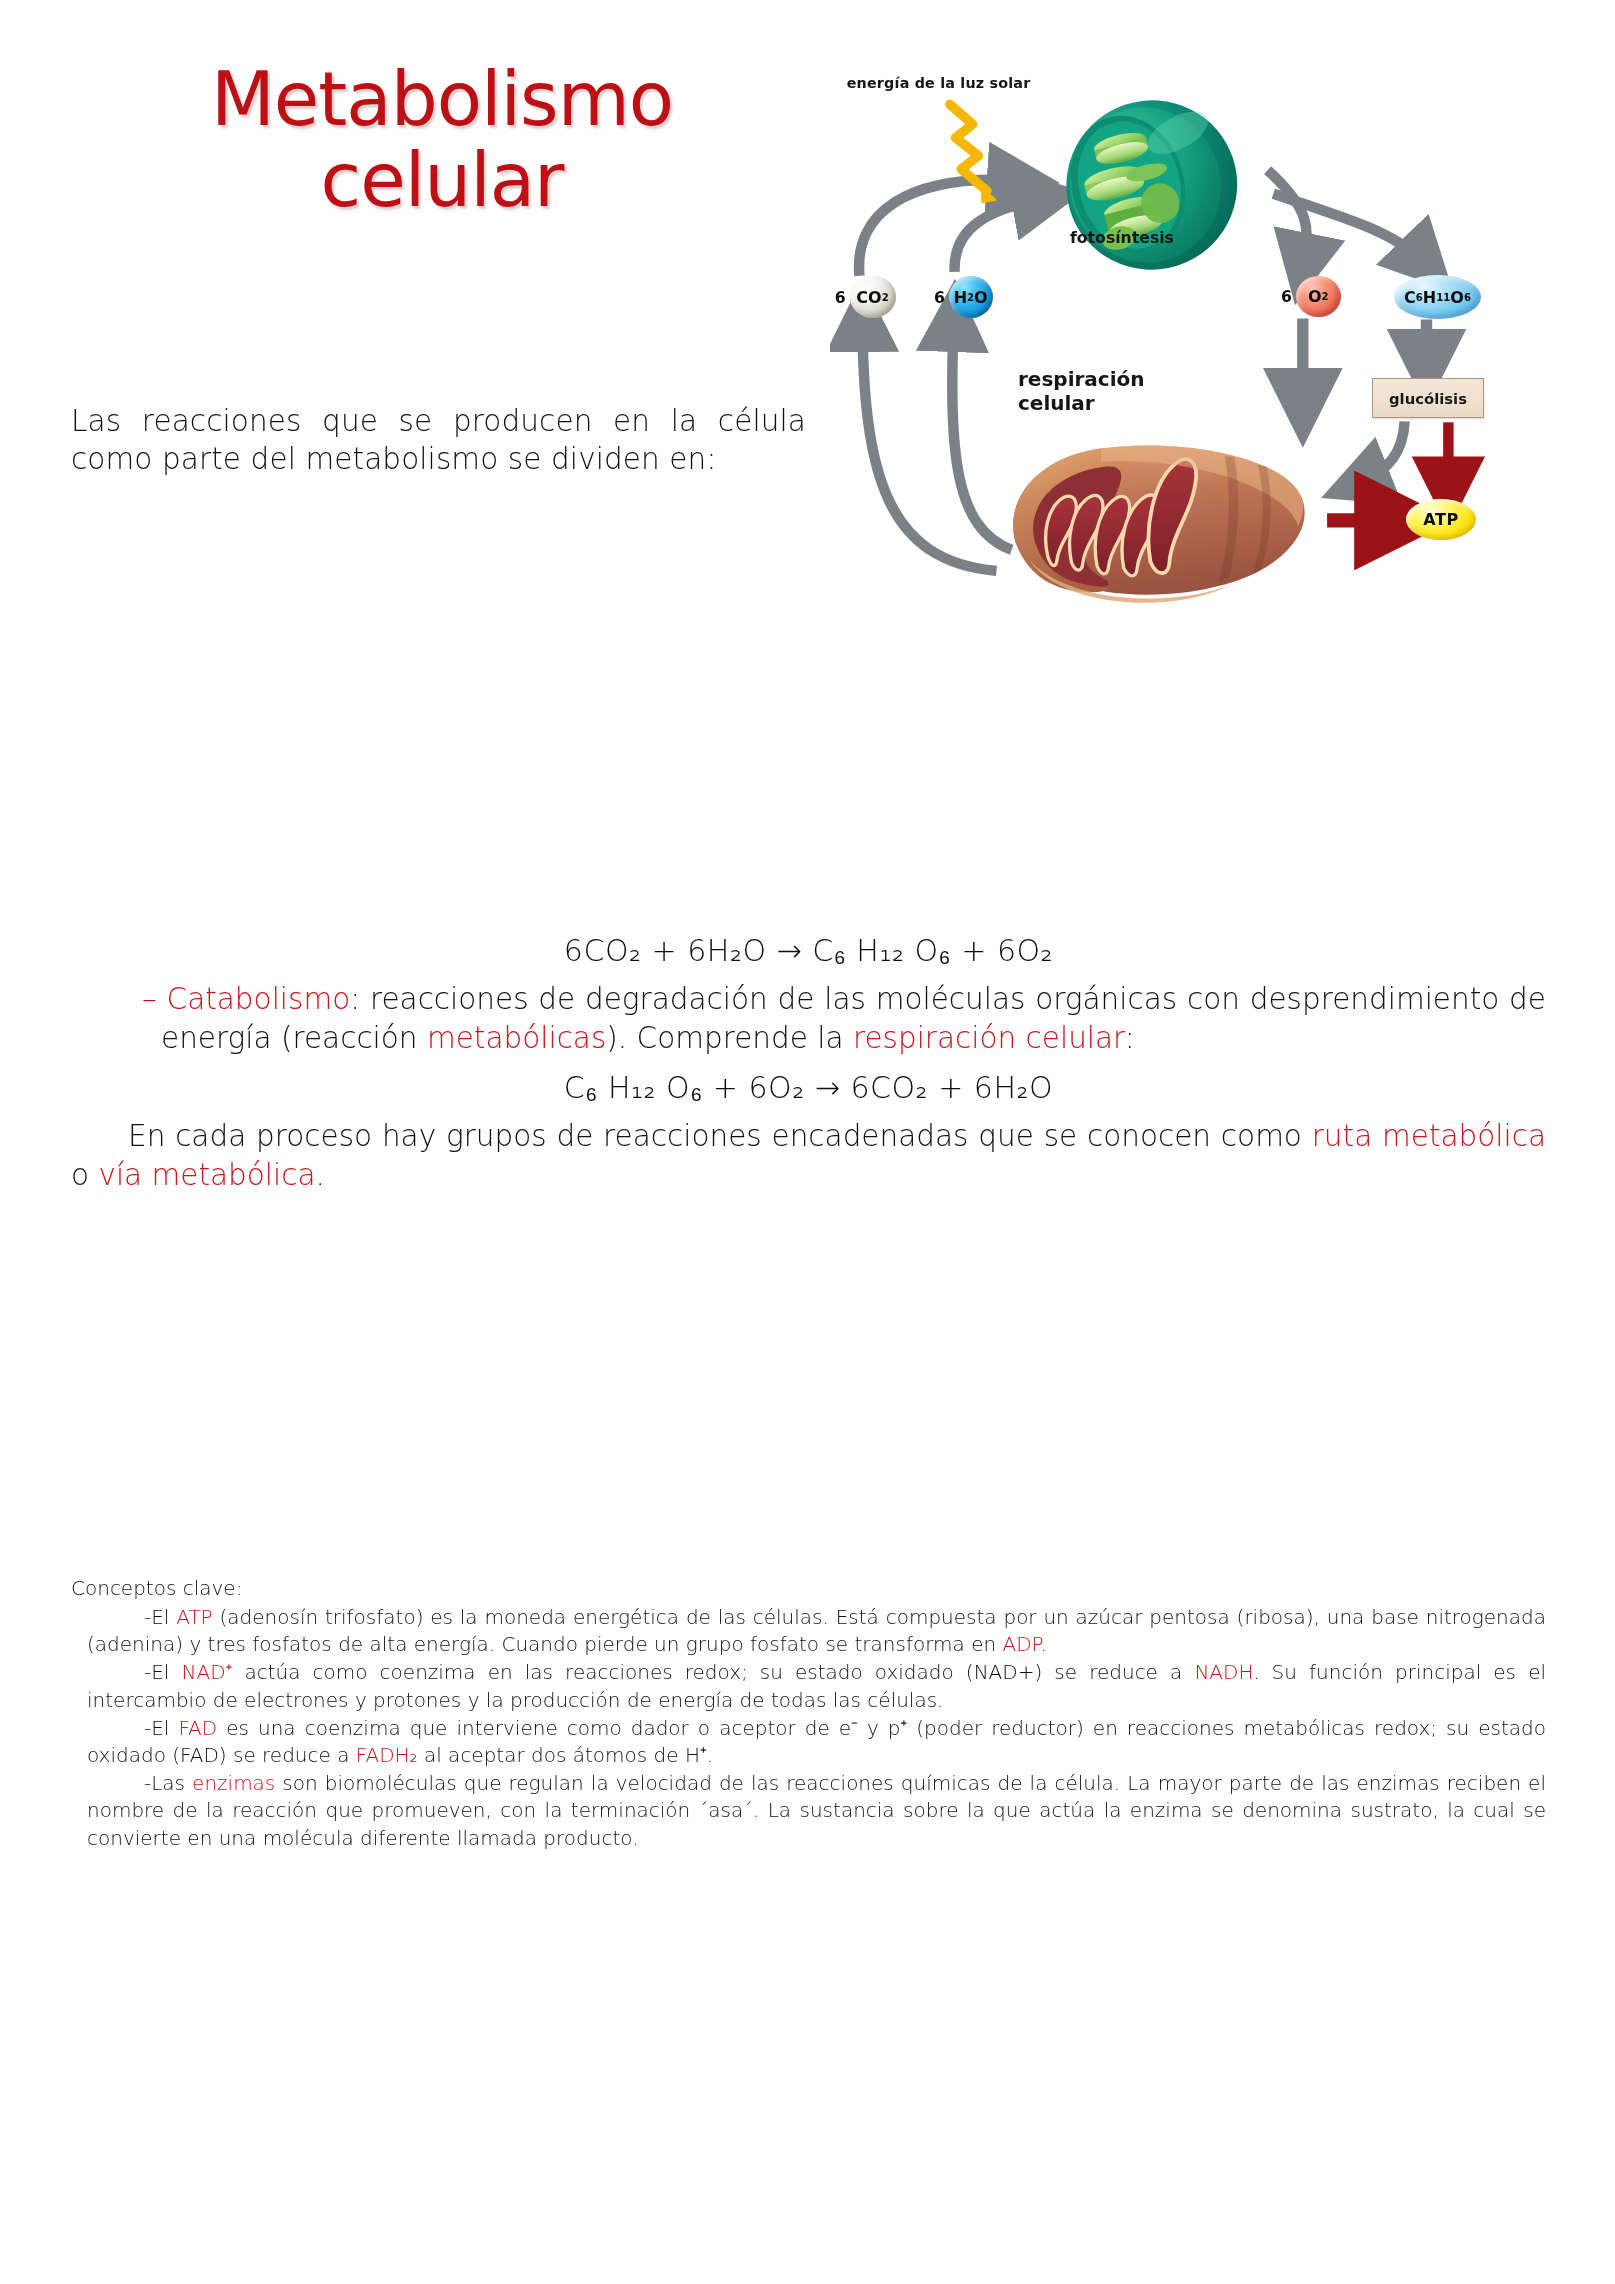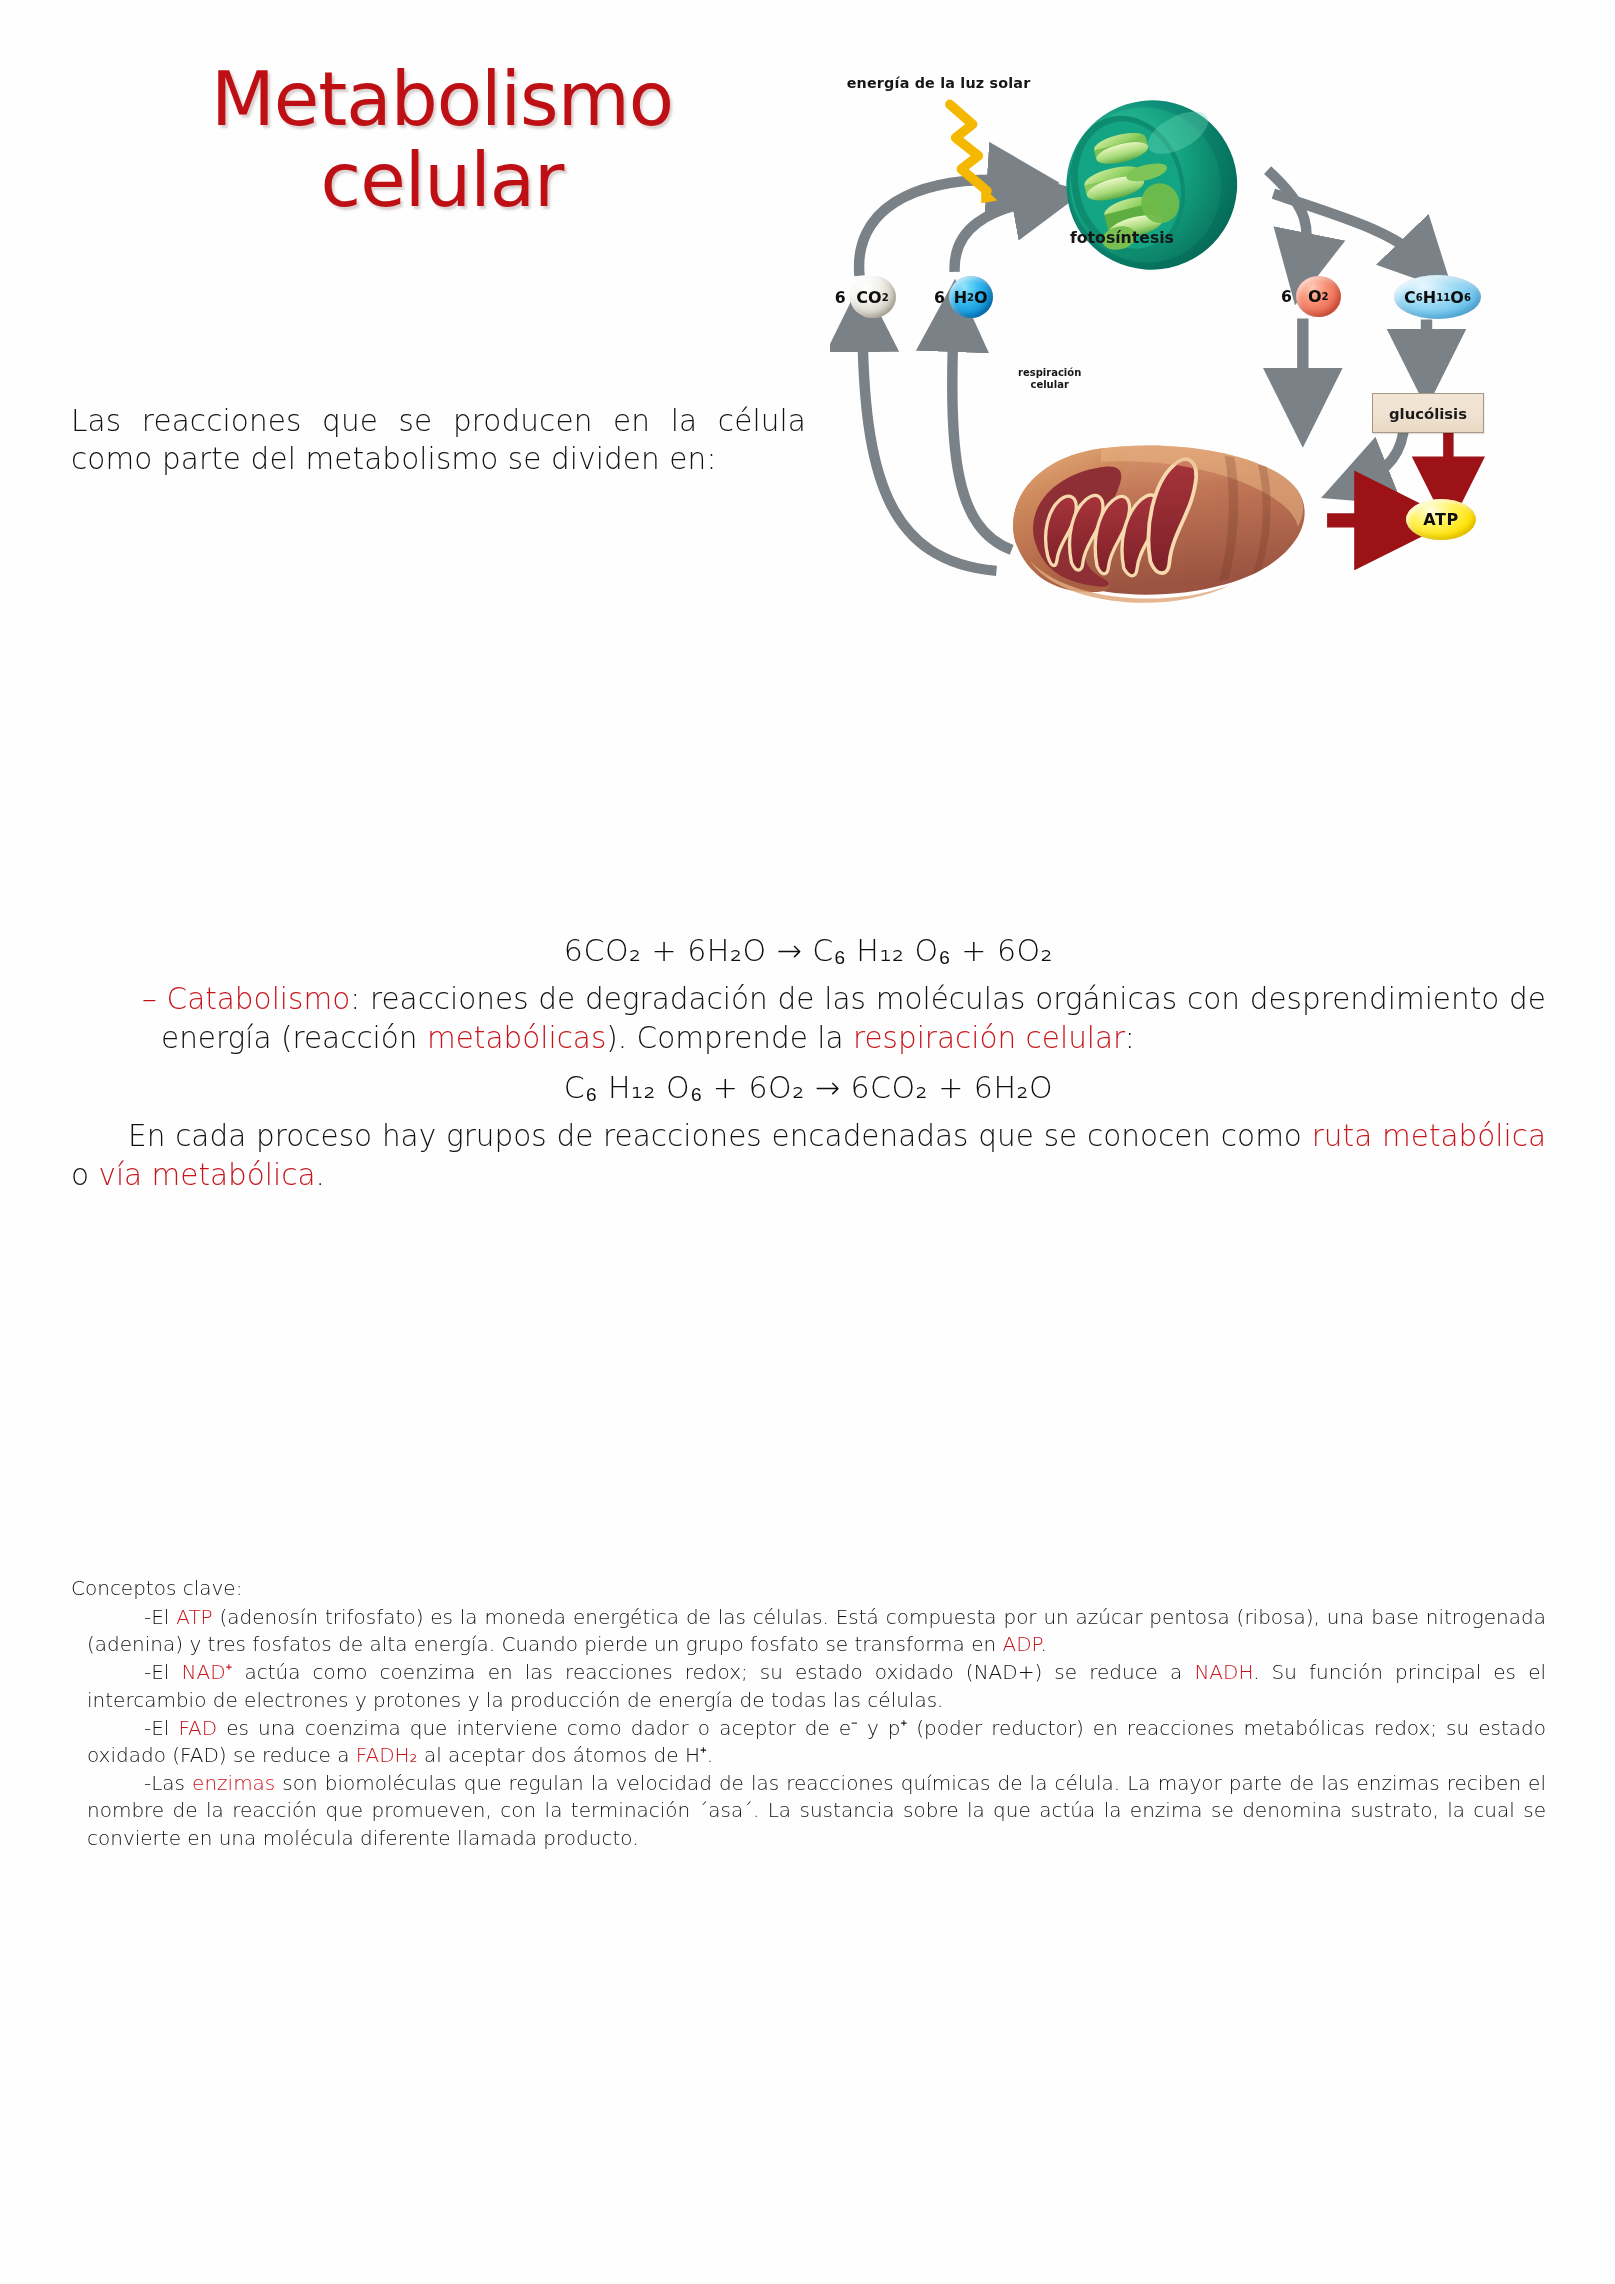--- a/index.html
+++ b/index.html
@@ -140,22 +140,21 @@
     left: 16.7px; top: 3.8px;
     font-size: 14.3px;
     letter-spacing: 0.2px;
   }
   #lbl-foto {
     left: 240px; top: 157px;
     font-size: 15.7px;
   }
   #lbl-resp {
     left: 188px; top: 296px;
-    font-size: 10px;
-    text-align: center;
+    font-size: 20px;
     line-height: 1.22;
   }
 
   .mol {
     position: absolute;
     display: flex;
     align-items: center;
     font-weight: 700;
     color: #101010;
     font-size: 16.7px;
@@ -205,21 +204,21 @@
   }
 
   #mol-co2 { left: 4.8px; top: 205px; }
   #mol-h2o { left: 104px; top: 205px; }
   #mol-o2  { left: 451px; top: 205px; }
   #mol-glu { left: 564px; top: 204px; }
   #mol-atp { left: 576px; top: 428px; }
 
   #box-gluco {
     position: absolute;
-    left: 542px; top: 322px;
+    left: 542px; top: 307px;
     width: 110px; height: 38px;
     background: linear-gradient(180deg,#f3e6d6 0%, #efe1cf 60%, #e9d9c4 100%);
     border: 1px solid #a79784;
     display: flex; align-items: center; justify-content: center;
     font-weight: 700; font-size: 14.8px; color: #1a1a1a;
     box-shadow: 0.5px 1px 1.4px rgba(0,0,0,0.18);
   }
 
   
   #chloroplast { position: absolute; left: 205px; top: 19px; width: 224px; height: 190px; }

